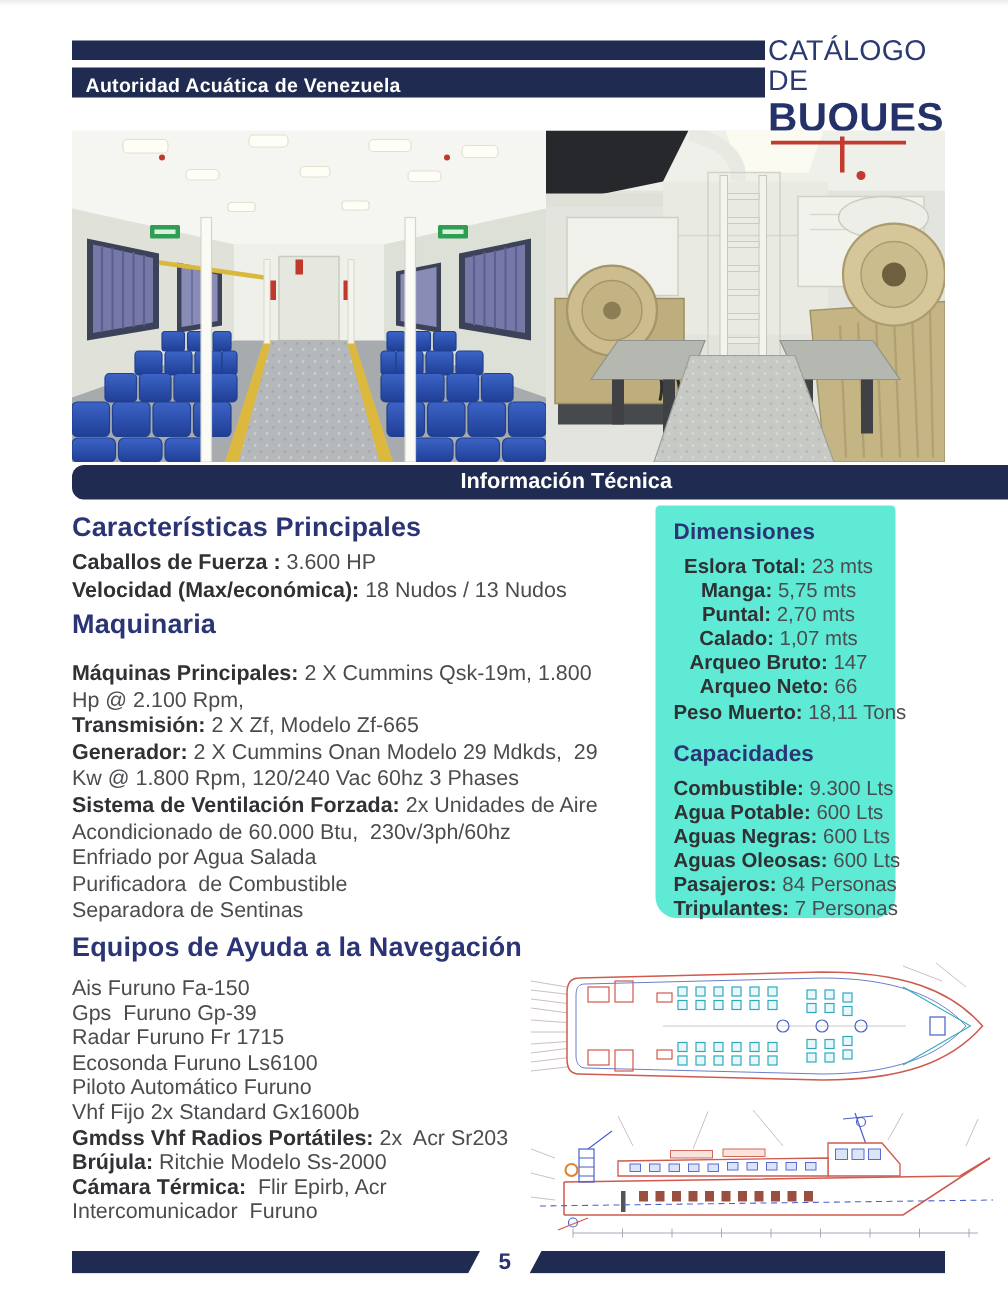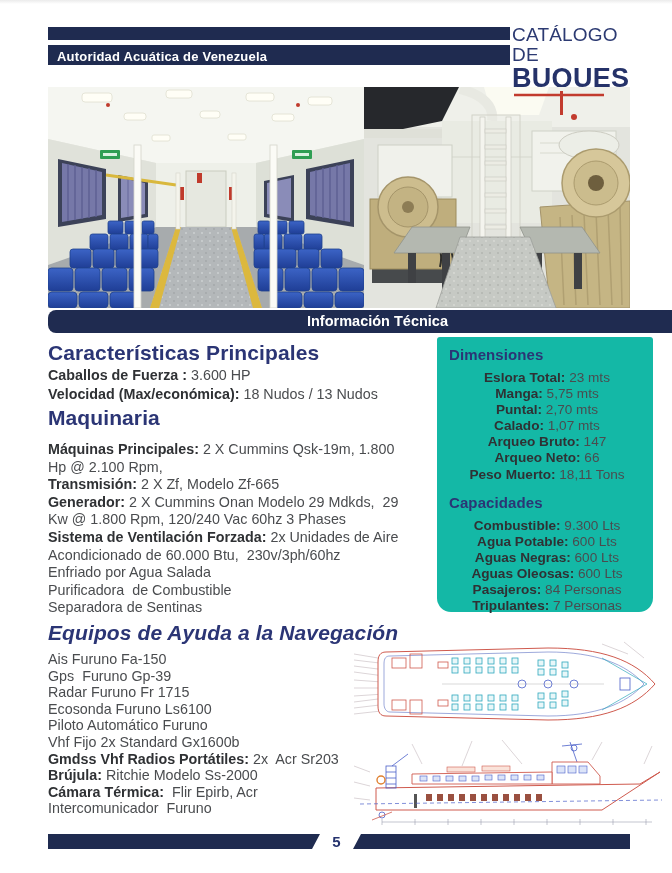--- a/index.html
+++ b/index.html
@@ -19,35 +19,35 @@
 
   
   .photoL{left:48px;top:87px;width:316px;height:221px;}
   .photoR{left:364px;top:87px;width:266px;height:221px;}
 
   
   .banner{left:48px;top:310px;width:659px;height:23px;background:#1f2b50;border-radius:8px;
           color:#fff;font-size:14.5px;font-weight:bold;text-align:center;line-height:23px;}
 
   
-  .sec-title{font-size:21px;font-weight:800;color:#2b3575;letter-spacing:.1px;}
+  .sec-title{font-size:18px;font-weight:800;color:#2b3575;letter-spacing:.1px;}
   .spec-row{white-space:pre;font-size:14.3px;line-height:18px;color:#4a4c4f;}
   .spec-row b{color:#2f3134;font-weight:700;}
   #sec-caracteristicas-title{left:48px;top:341px;}
   #caracteristicas-rows{left:48px;top:366px;width:392px;}
   #caracteristicas-rows .spec-row{line-height:18.5px;}
   #sec-maquinaria-title{left:48px;top:406px;}
   #maquinaria-rows{left:48px;top:441px;width:392px;}
   #maquinaria-rows .spec-row{line-height:17.6px;}
-  #sec-equipos-title{left:48px;top:621px;font-style:italic;}
+  #sec-equipos-title{left:48px;top:621px;}
   #equipos-rows{left:48px;top:651px;width:340px;}
   #equipos-rows .spec-row{line-height:16.6px;}
 
   
-  .panel{left:437px;top:337px;width:216px;height:275px;background:#14b8a6;
+  .panel{left:437px;top:337px;width:160px;height:275px;background:#5eead4;
          border-radius:3px 3px 14px 14px;box-sizing:border-box;padding:9px 8px 0 12px;}
   .panel .sec-title{font-size:15px;}
   .panel .spec-row{font-size:13.6px;line-height:16.1px;}
   .panel .rows{margin-top:7px;text-align:center;}
   .panel .cap-title{margin-top:11px;}
 
   
   .plan{left:352px;top:638px;width:318px;height:96px;}
   .profile{left:352px;top:736px;width:318px;height:95px;}
 

